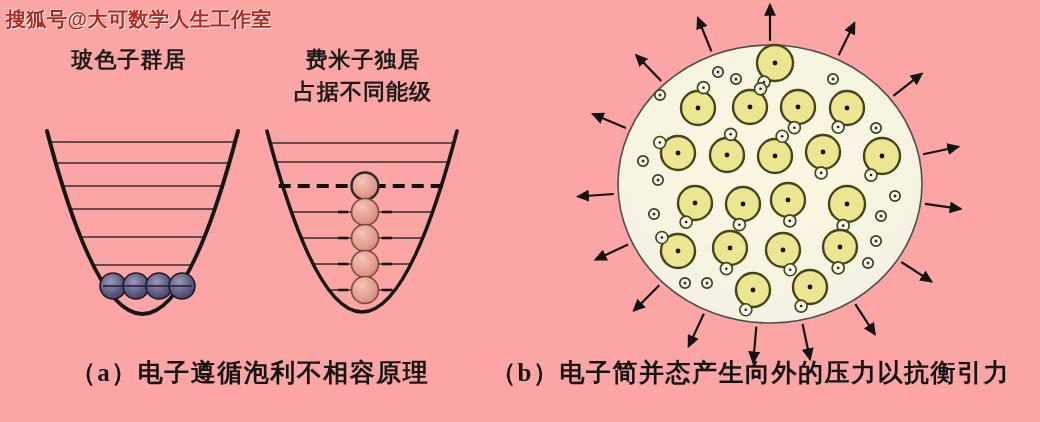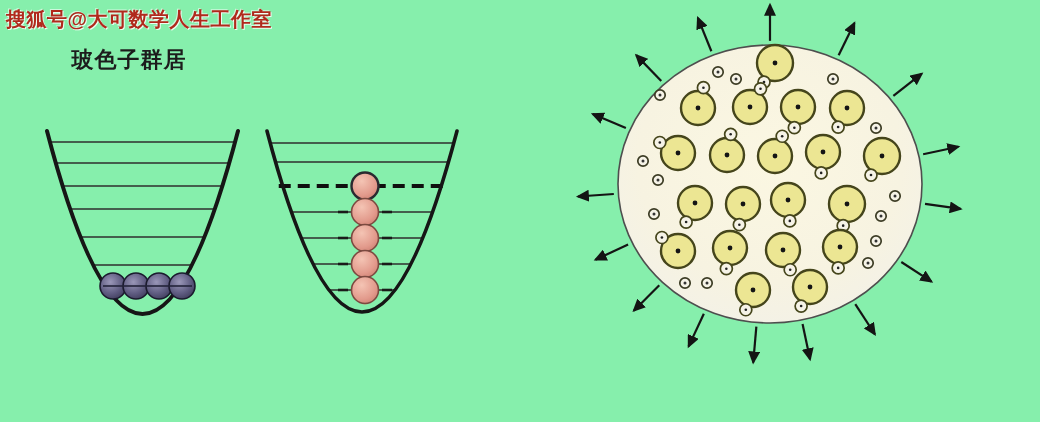--- a/index.html
+++ b/index.html
@@ -1,18 +1,18 @@
 <!DOCTYPE html>
 <html><head>
 <meta charset="utf-8">
 <style>
   html,body{margin:0;padding:0;}
   body{background:#e9e8e6;font-family:"Liberation Sans",sans-serif;}
   #screen{
-    position:relative;width:1040px;height:422px;background:#86efac;
+    position:relative;width:1040px;height:422px;background:#fca5a5;
     overflow:hidden;
   }
   #diagram{position:absolute;left:0;top:0;}
   .txt{position:absolute;color:#1a1a1a;}
   #watermark{
     left:6px;top:6px;font:700 20px "Liberation Sans",sans-serif;
     letter-spacing:0.5px;
     text-shadow:1px 1px 0 rgba(255,255,255,.85),-1px -1px 0 rgba(255,255,255,.6);
   }
   .well-label{
@@ -234,17 +234,21 @@
       </g>
     </svg>
 
   <div id="watermark" class="txt" style="color: rgb(176, 41, 28);">搜狐号@大可数学人生工作室</div>
 
   <div id="label-boson" class="well-label">
     <div>玻色子群居</div>
   </div>
 
   <div id="label-fermion" class="well-label">
+    <div>费米子独居</div>
+    <div>占据不同能级</div>
   </div>
 
-
+  <div id="caption-a" class="caption txt">（a）电子遵循泡利不相容原理</div>
+
+  <div id="caption-b" class="caption txt">（b）电子简并态产生向外的压力以抗衡引力</div>
 
 </div>
 
 </body></html>

